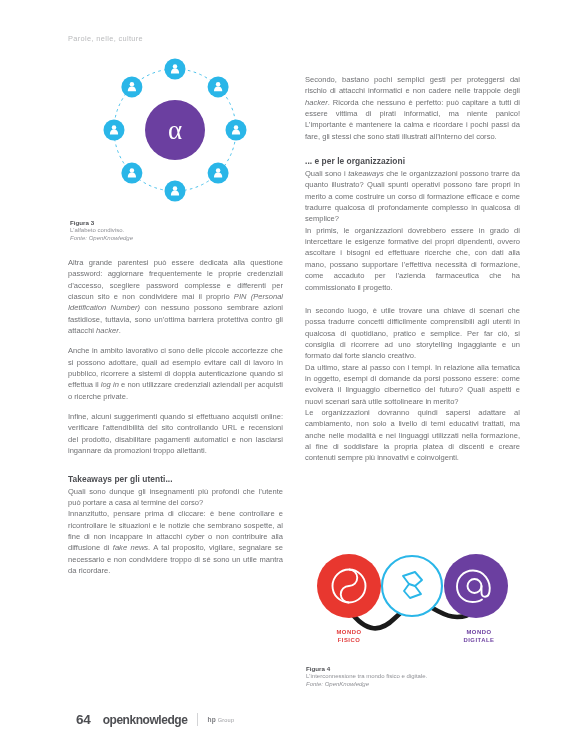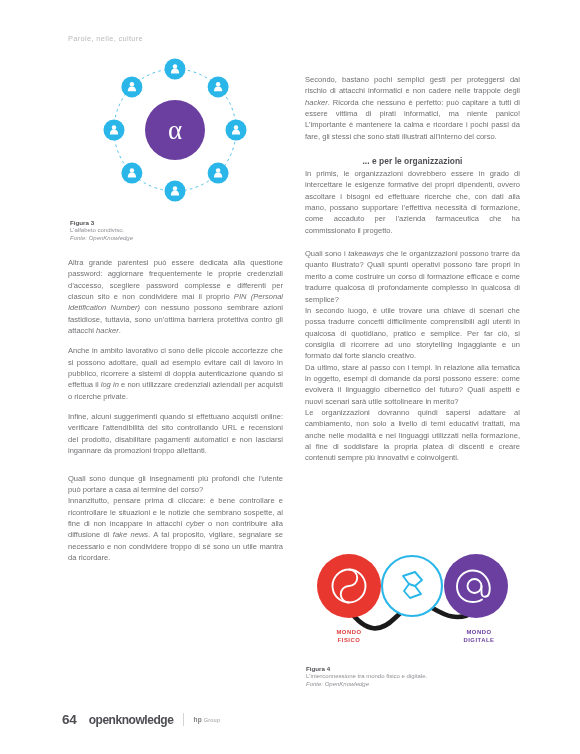--- a/index.html
+++ b/index.html
@@ -35,42 +35,41 @@
   p.body.tight{margin-bottom:0;}
   .it{font-style:italic;}
 
   h3.sub{
     margin:0 0 1px 0;
     font-size:8.4px;
     line-height:12px;
     font-weight:bold;
     color:#4d4e52;
     letter-spacing:.05px;
-    text-align:center;
   }
 
   
   .fig3-wrap{position:absolute;left:68px;top:46px;width:215px;height:168px;}
   .fig3-caption{position:absolute;left:70px;top:219px;width:180px;}
   .fig4-caption{position:absolute;left:306px;top:665px;width:190px;}
   .cap-title{font-size:6.2px;font-weight:bold;color:#4d4e52;line-height:8px;}
   .cap-line{font-size:6px;color:#8f9095;line-height:7.6px;}
   .cap-line.it{font-style:italic;}
 
   
   .fig4-wrap{position:absolute;left:305px;top:548px;width:215px;height:105px;}
   .lbl{
     position:absolute;text-align:center;font-size:5.9px;font-weight:bold;
     letter-spacing:.5px;line-height:8px;
   }
   .lbl-fisico{left:6px;top:80px;width:76px;color:#e23c3c;}
   .lbl-digitale{left:136px;top:80px;width:76px;color:#6b3fa0;}
 
   
-  .footer{position:absolute;left:62px;top:712px;display:flex;align-items:center;}
+  .footer{position:absolute;left:76px;top:712px;display:flex;align-items:center;}
   .pagenum{font-size:13.5px;font-weight:bold;color:#4d4e52;letter-spacing:-.2px;}
   .logo-ok{
     margin-left:12px;font-size:12px;font-weight:bold;color:#4d4e52;
     letter-spacing:-.45px;
   }
   .logo-divider{
     margin:0 9px 0 10px;width:1px;height:13px;background:#d3d4d6;
   }
   .logo-grp{font-size:5.6px;color:#9a9b9f;letter-spacing:.2px;white-space:nowrap;}
   .logo-grp b{font-size:6.6px;color:#7c7d81;font-weight:bold;}
@@ -139,34 +138,35 @@
     <div class="cap-line it">Fonte: OpenKnowledge</div>
   </div>
 
   <div class="col col-left" style="top:257px;">
     <p class="body"><span>Altra grande parentesi può essere dedicata alla questione password: aggiornare frequentemente le proprie credenziali d’accesso, scegliere password complesse e differenti per ciascun sito e non condividere mai il proprio </span><span class="it">PIN (Personal Idetification Number)</span><span> con nessuno possono sembrare azioni fastidiose, tuttavia, sono un’ottima barriera protettiva contro gli attacchi </span><span class="it">hacker</span><span>.</span></p>
 
     <p class="body"><span>Anche in ambito lavorativo ci sono delle piccole accortezze che si possono adottare, quali ad esempio evitare call di lavoro in pubblico, ricorrere a sistemi di doppia autenticazione quando si effettua il </span><span class="it">log in</span><span> e non utilizzare credenziali aziendali per acquisti o ricerche private.</span></p>
 
     <p class="body" style="margin-bottom:16px;">Infine, alcuni suggerimenti quando si effettuano acquisti online: verificare l’attendibilità del sito controllando URL e recensioni del prodotto, disabilitare pagamenti automatici e non lasciarsi ingannare da promozioni troppo allettanti.</p>
 
+    <h3 class="sub">Takeaways per gli utenti...</h3>
 
     <p class="body tight">Quali sono dunque gli insegnamenti più profondi che l’utente può portare a casa al termine del corso?</p>
 
     <p class="body"><span>Innanzitutto, pensare prima di cliccare: è bene controllare e ricontrollare le situazioni e le notizie che sembrano sospette, al fine di non incappare in attacchi </span><span class="it">cyber</span><span> o non contribuire alla diffusione di </span><span class="it">fake news</span><span>. A tal proposito, vigilare, segnalare se necessario e non condividere troppo di sé sono un utile mantra da ricordare.</span></p>
   </div>
 
   <div class="col col-right">
     <p class="body" style="margin-bottom:13px;"><span>Secondo, bastano pochi semplici gesti per proteggersi dai rischio di attacchi informatici e non cadere nelle trappole degli </span><span class="it">hacker</span><span>. Ricorda che nessuno è perfetto: può capitare a tutti di essere vittima di pirati informatici, ma niente panico! L’importante è mantenere la calma e ricordare i pochi passi da fare, gli stessi che sono stati illustrati all’interno del corso.</span></p>
 
     <h3 class="sub">... e per le organizzazioni</h3>
 
+    <p class="body tight"><span>Quali sono i </span><span class="it">takeaways</span><span> che le organizzazioni possono trarre da quanto illustrato? Quali spunti operativi possono fare propri in merito a come costruire un corso di formazione efficace e come tradurre qualcosa di profondamente complesso in qualcosa di semplice?</span></p>
+
     <p class="body" style="margin-bottom:12px;">In primis, le organizzazioni dovrebbero essere in grado di intercettare le esigenze formative dei propri dipendenti, ovvero ascoltare i bisogni ed effettuare ricerche che, con dati alla mano, possano supportare l’effettiva necessità di formazione, come accaduto per l’azienda farmaceutica che ha commissionato il progetto.</p>
-
-    <p class="body tight"><span>Quali sono i </span><span class="it">takeaways</span><span> che le organizzazioni possono trarre da quanto illustrato? Quali spunti operativi possono fare propri in merito a come costruire un corso di formazione efficace e come tradurre qualcosa di profondamente complesso in qualcosa di semplice?</span></p>
 
     <p class="body tight">In secondo luogo, è utile trovare una chiave di scenari che possa tradurre concetti difficilmente comprensibili agli utenti in qualcosa di quotidiano, pratico e semplice. Per far ciò, si consiglia di ricorrere ad uno storytelling ingaggiante e un formato dal forte slancio creativo.</p>
 
     <p class="body tight">Da ultimo, stare al passo con i tempi. In relazione alla tematica in oggetto, esempi di domande da porsi possono essere: come evolverà il linguaggio cibernetico del futuro? Quali aspetti e nuovi scenari sarà utile sottolineare in merito?</p>
 
     <p class="body">Le organizzazioni dovranno quindi sapersi adattare al cambiamento, non solo a livello di temi educativi trattati, ma anche nelle modalità e nei linguaggi utilizzati nella formazione, al fine di soddisfare la propria platea di discenti e creare contenuti sempre più innovativi e coinvolgenti.</p>
   </div>
 
   <div class="fig4-wrap">
     <svg width="215" height="105" viewBox="0 0 215 105">

